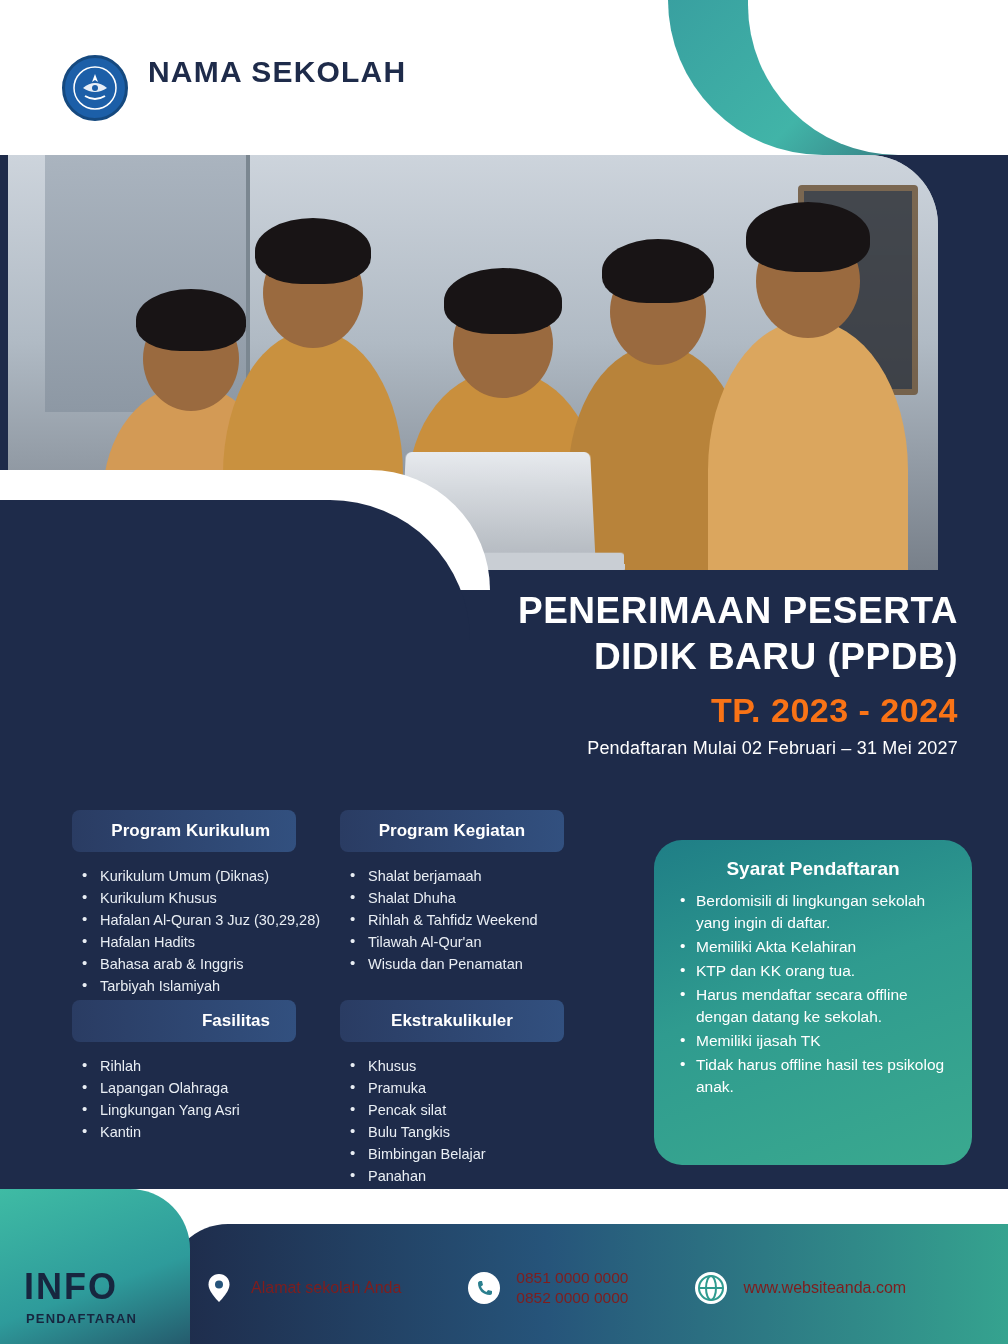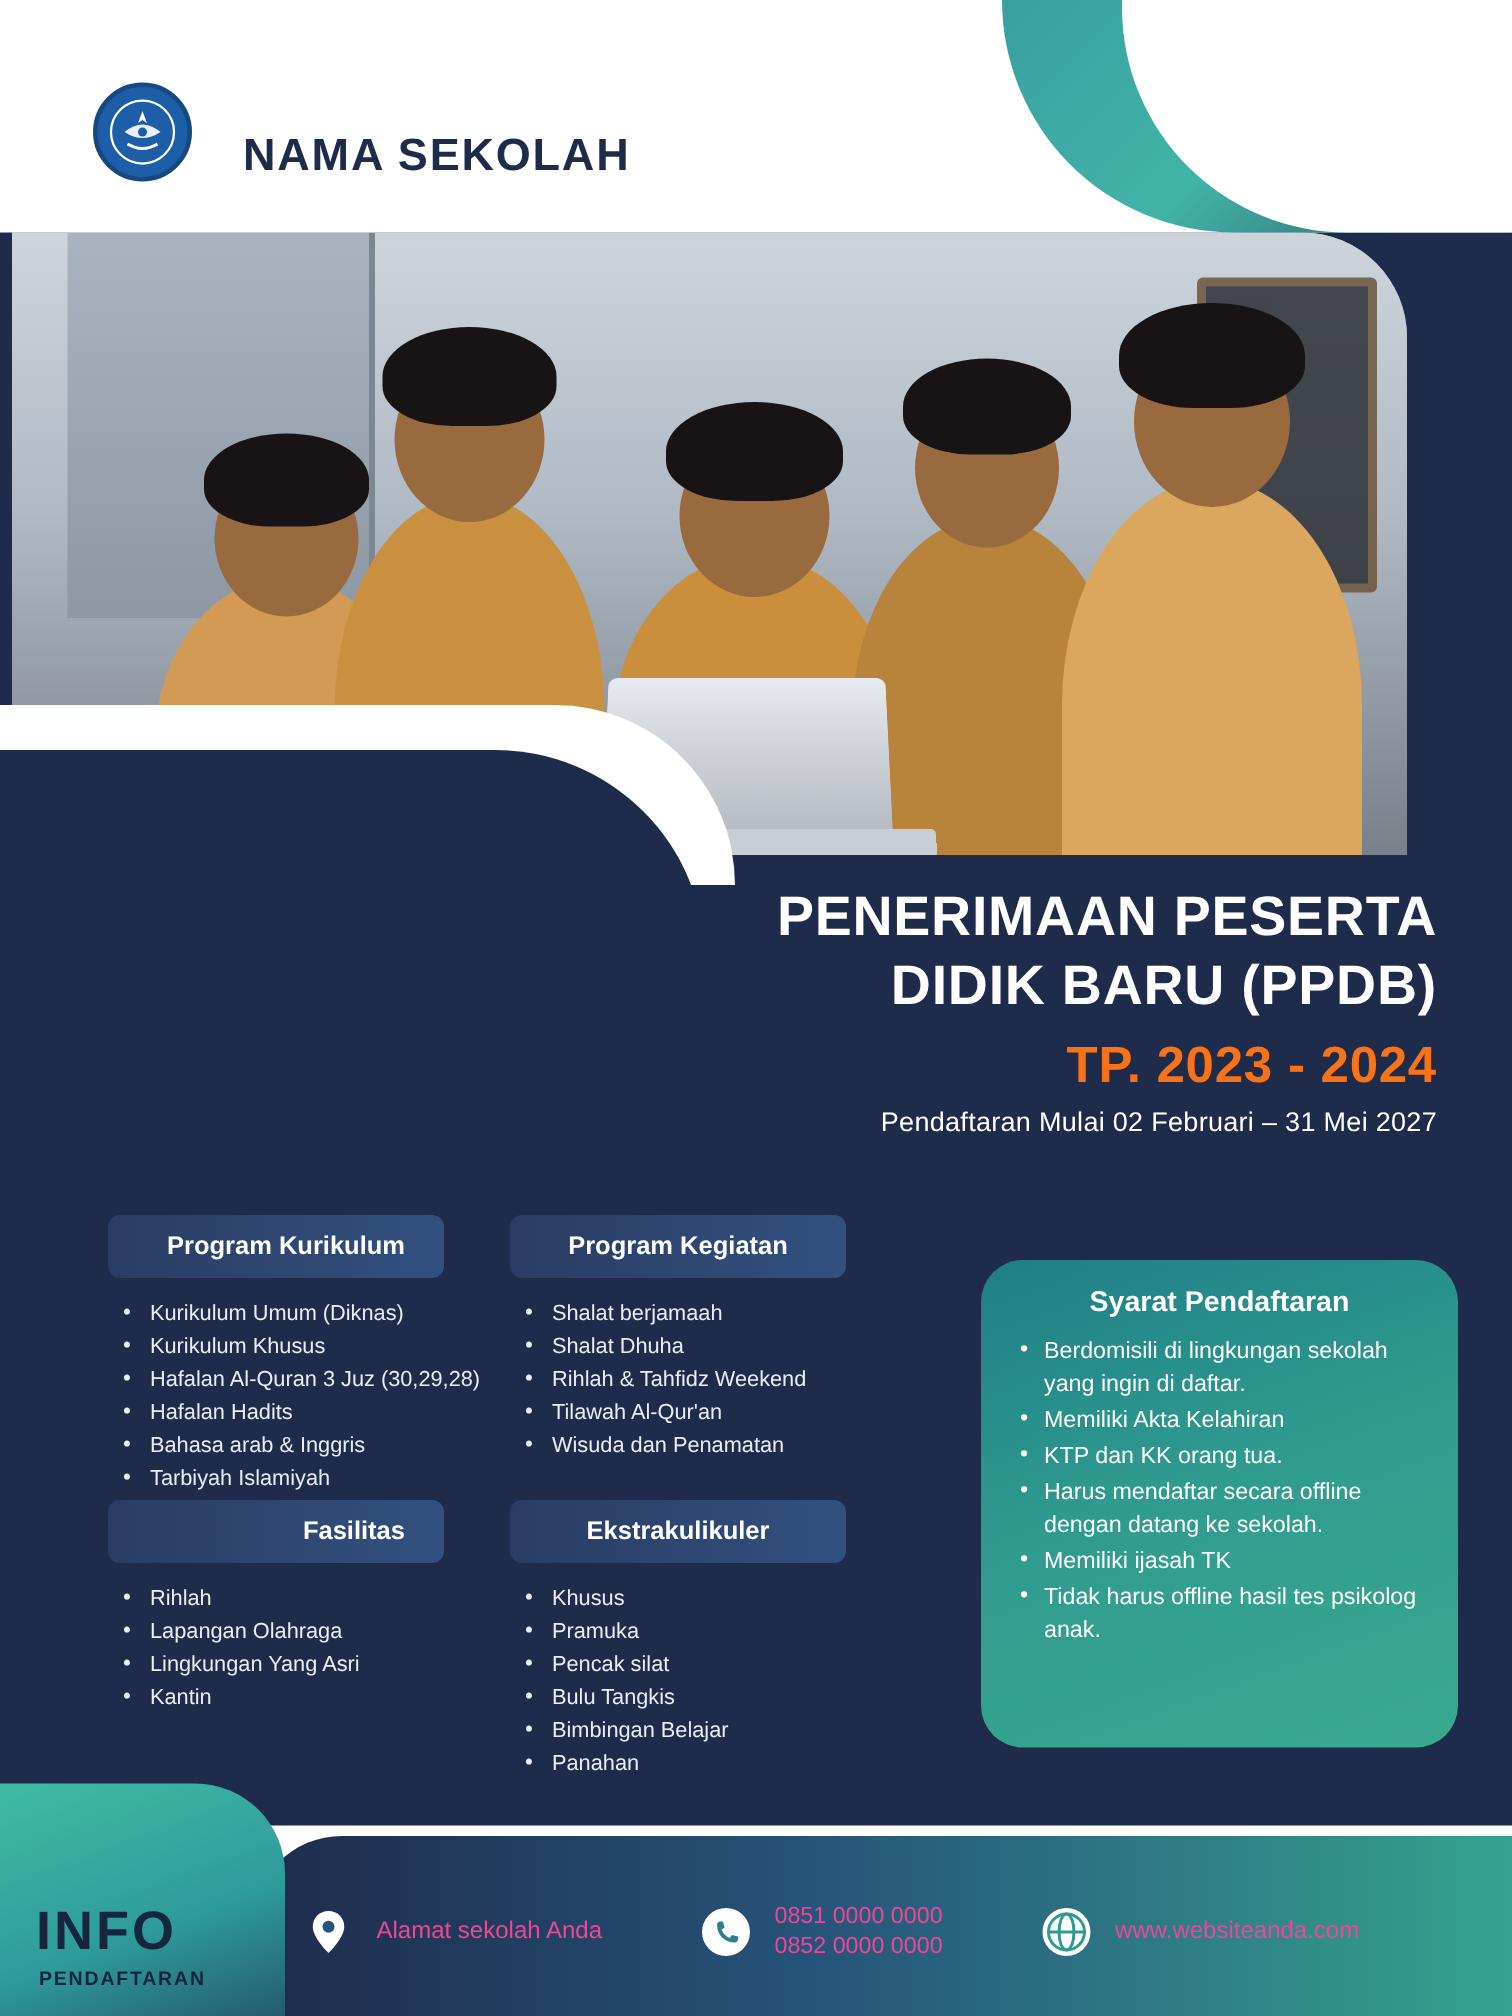--- a/index.html
+++ b/index.html
@@ -31,21 +31,21 @@
     opacity: 0.95;
   }
   .header-white-overlay {
     position: absolute; top: 0; right: 0;
     width: 260px; height: 155px;
     background: #ffffff;
     border-bottom-left-radius: 150px;
   }
   .logo-wrap {
     position: absolute; top: 55px; left: 62px;
-    display: flex; align-items: flex-end; gap: 34px;
+    display: flex; align-items: flex-start; gap: 20px;
   }
   .logo-circle {
     width: 66px; height: 66px; border-radius: 50%;
     background: #1c5fa8;
     border: 3px solid #15497f;
     display: flex; align-items: center; justify-content: center;
   }
   .school-name {
     font-size: 30px; font-weight: bold; letter-spacing: 1.2px;
     color: #1e2b4a;
@@ -185,21 +185,21 @@
   .syarat ul li {
     position: relative; color: #ffffff; font-size: 15.5px;
     line-height: 22px; margin-bottom: 2px;
   }
   .syarat ul li:before {
     content: "•"; position: absolute; left: -16px; top: -1px; color: #ffffff;
   }
 
   
   .footer {
-    position: absolute; bottom: 0; left: 0; width: 1008px; height: 127px;
+    position: absolute; bottom: 0; left: 0; width: 1008px; height: 155px;
     background: #ffffff; z-index: 7;
   }
   .footer-band {
     position: absolute; bottom: 0; left: 168px; width: 840px; height: 120px;
     background: linear-gradient(90deg, #1e2b4a 0%, #26547a 45%, #35a38f 100%);
     border-top-left-radius: 60px;
   }
   .footer-left {
     position: absolute; bottom: 0; left: 0; width: 190px; height: 155px;
     background: linear-gradient(160deg, #3fbba4 0%, #2e9b9b 60%, #1e2b4a 130%);
@@ -209,21 +209,21 @@
     position: absolute; left: 24px; bottom: 36px;
     color: #17263f; font-size: 36px; font-weight: bold; letter-spacing: 2px;
   }
   .info-sub {
     position: absolute; left: 26px; bottom: 18px;
     color: #17263f; font-size: 13px; font-weight: bold; letter-spacing: 1.2px;
   }
   .contact-row {
     position: absolute; bottom: 36px; left: 200px; right: 30px;
     display: flex; align-items: center; gap: 19px;
-    color: #ec4899;
+    color: #7f1d1d;
   }
   .c-item { display: flex; align-items: center; gap: 13px; }
   .c-icon {
     width: 38px; height: 38px; display: flex; align-items: center; justify-content: center;
   }
   .c-text { font-size: 16px; line-height: 20px; }
   .c-text.two { font-size: 15.5px; }
   .sep { width: 26px; }
 </style>
 </head>

